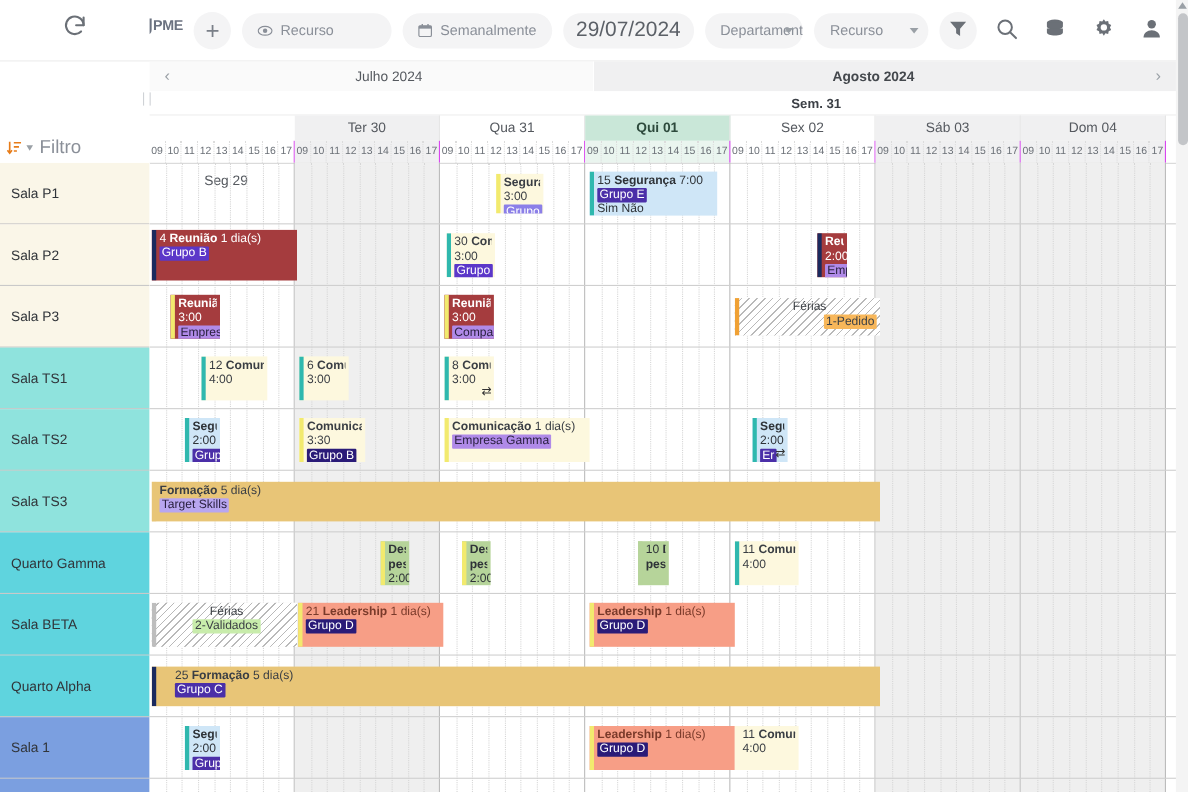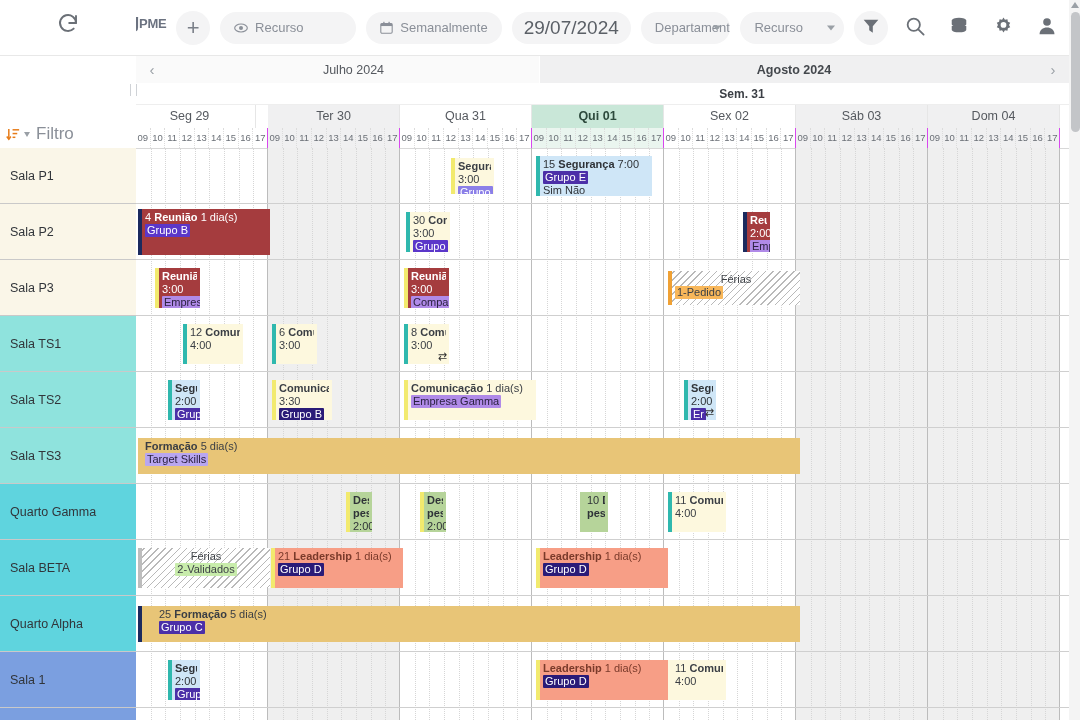--- a/index.html
+++ b/index.html
@@ -251,21 +251,21 @@
           <line x1="7" y1="3" x2="14" y2="3" stroke="#e77c19" stroke-width="1.6"></line>
           <line x1="7" y1="7" x2="12" y2="7" stroke="#e77c19" stroke-width="1.6"></line>
           <line x1="7" y1="11" x2="10" y2="11" stroke="#e77c19" stroke-width="1.6"></line>
         </svg>
     </span>
     <span class="sort-caret"></span>
     <span class="filter-txt">Filtro</span>
   </div>
 
   <div id="colhdrs">
-      <div class="dayhdr" style="left: 124px; width: 132px;">Seg 29</div>
+      <div class="dayhdr" style="left: 140px; width: 132px; margin-top: 48px;">Seg 29</div>
       <div class="hourhdr" style="left: 136px; width: 132px;">
         <span>09</span>
         <span>10</span>
         <span>11</span>
         <span>12</span>
         <span>13</span>
         <span>14</span>
         <span>15</span>
         <span>16</span>
         <span>17</span>
@@ -492,21 +492,21 @@
       </div>
       <div class="ev" style="left: 268px; width: 45px; top: 120px; height: 40px; background: rgb(165, 60, 62); color: rgb(255, 255, 255); padding-left: 7px;">
         <div class="lb" style="background: rgb(242, 234, 110);"></div>
         <div class="t1"><span class="bold">Reuniã</span></div>
         <div class="time">3:00</div>
         <div><span class="tag" style="background: rgb(176, 138, 232); color: rgb(42, 33, 64);">Compa</span></div>
       </div>
       <div class="ev hatch" style="left: 532px; width: 132px; top: 123px; height: 34px; color: rgb(61, 65, 70); padding-left: 7px;">
         <div class="lb" style="background: rgb(240, 161, 52);"></div>
         <span class="ht">Férias</span>
-        <div style="text-align: left;"><span class="tag" style="background: rgb(248, 183, 90); color: rgb(61, 65, 70);">1-Pedido</span></div>
+        <div style="text-align: right;"><span class="tag" style="background: rgb(248, 183, 90); color: rgb(61, 65, 70);">1-Pedido</span></div>
       </div>
       <div class="ev" style="left: 47px; width: 60px; top: 176px; height: 40px; background: rgb(253, 248, 222); color: rgb(58, 62, 68); padding-left: 7px;">
         <div class="lb" style="background: rgb(47, 184, 174);"></div>
         <div class="t1"><span>12 </span><span class="bold">Comunica</span></div>
         <div class="time">4:00</div>
       </div>
       <div class="ev" style="left: 136px; width: 45px; top: 176px; height: 40px; background: rgb(253, 248, 222); color: rgb(58, 62, 68); padding-left: 7px;">
         <div class="lb" style="background: rgb(47, 184, 174);"></div>
         <div class="t1"><span>6 </span><span class="bold">Comuni</span></div>
         <div class="time">3:00</div>

